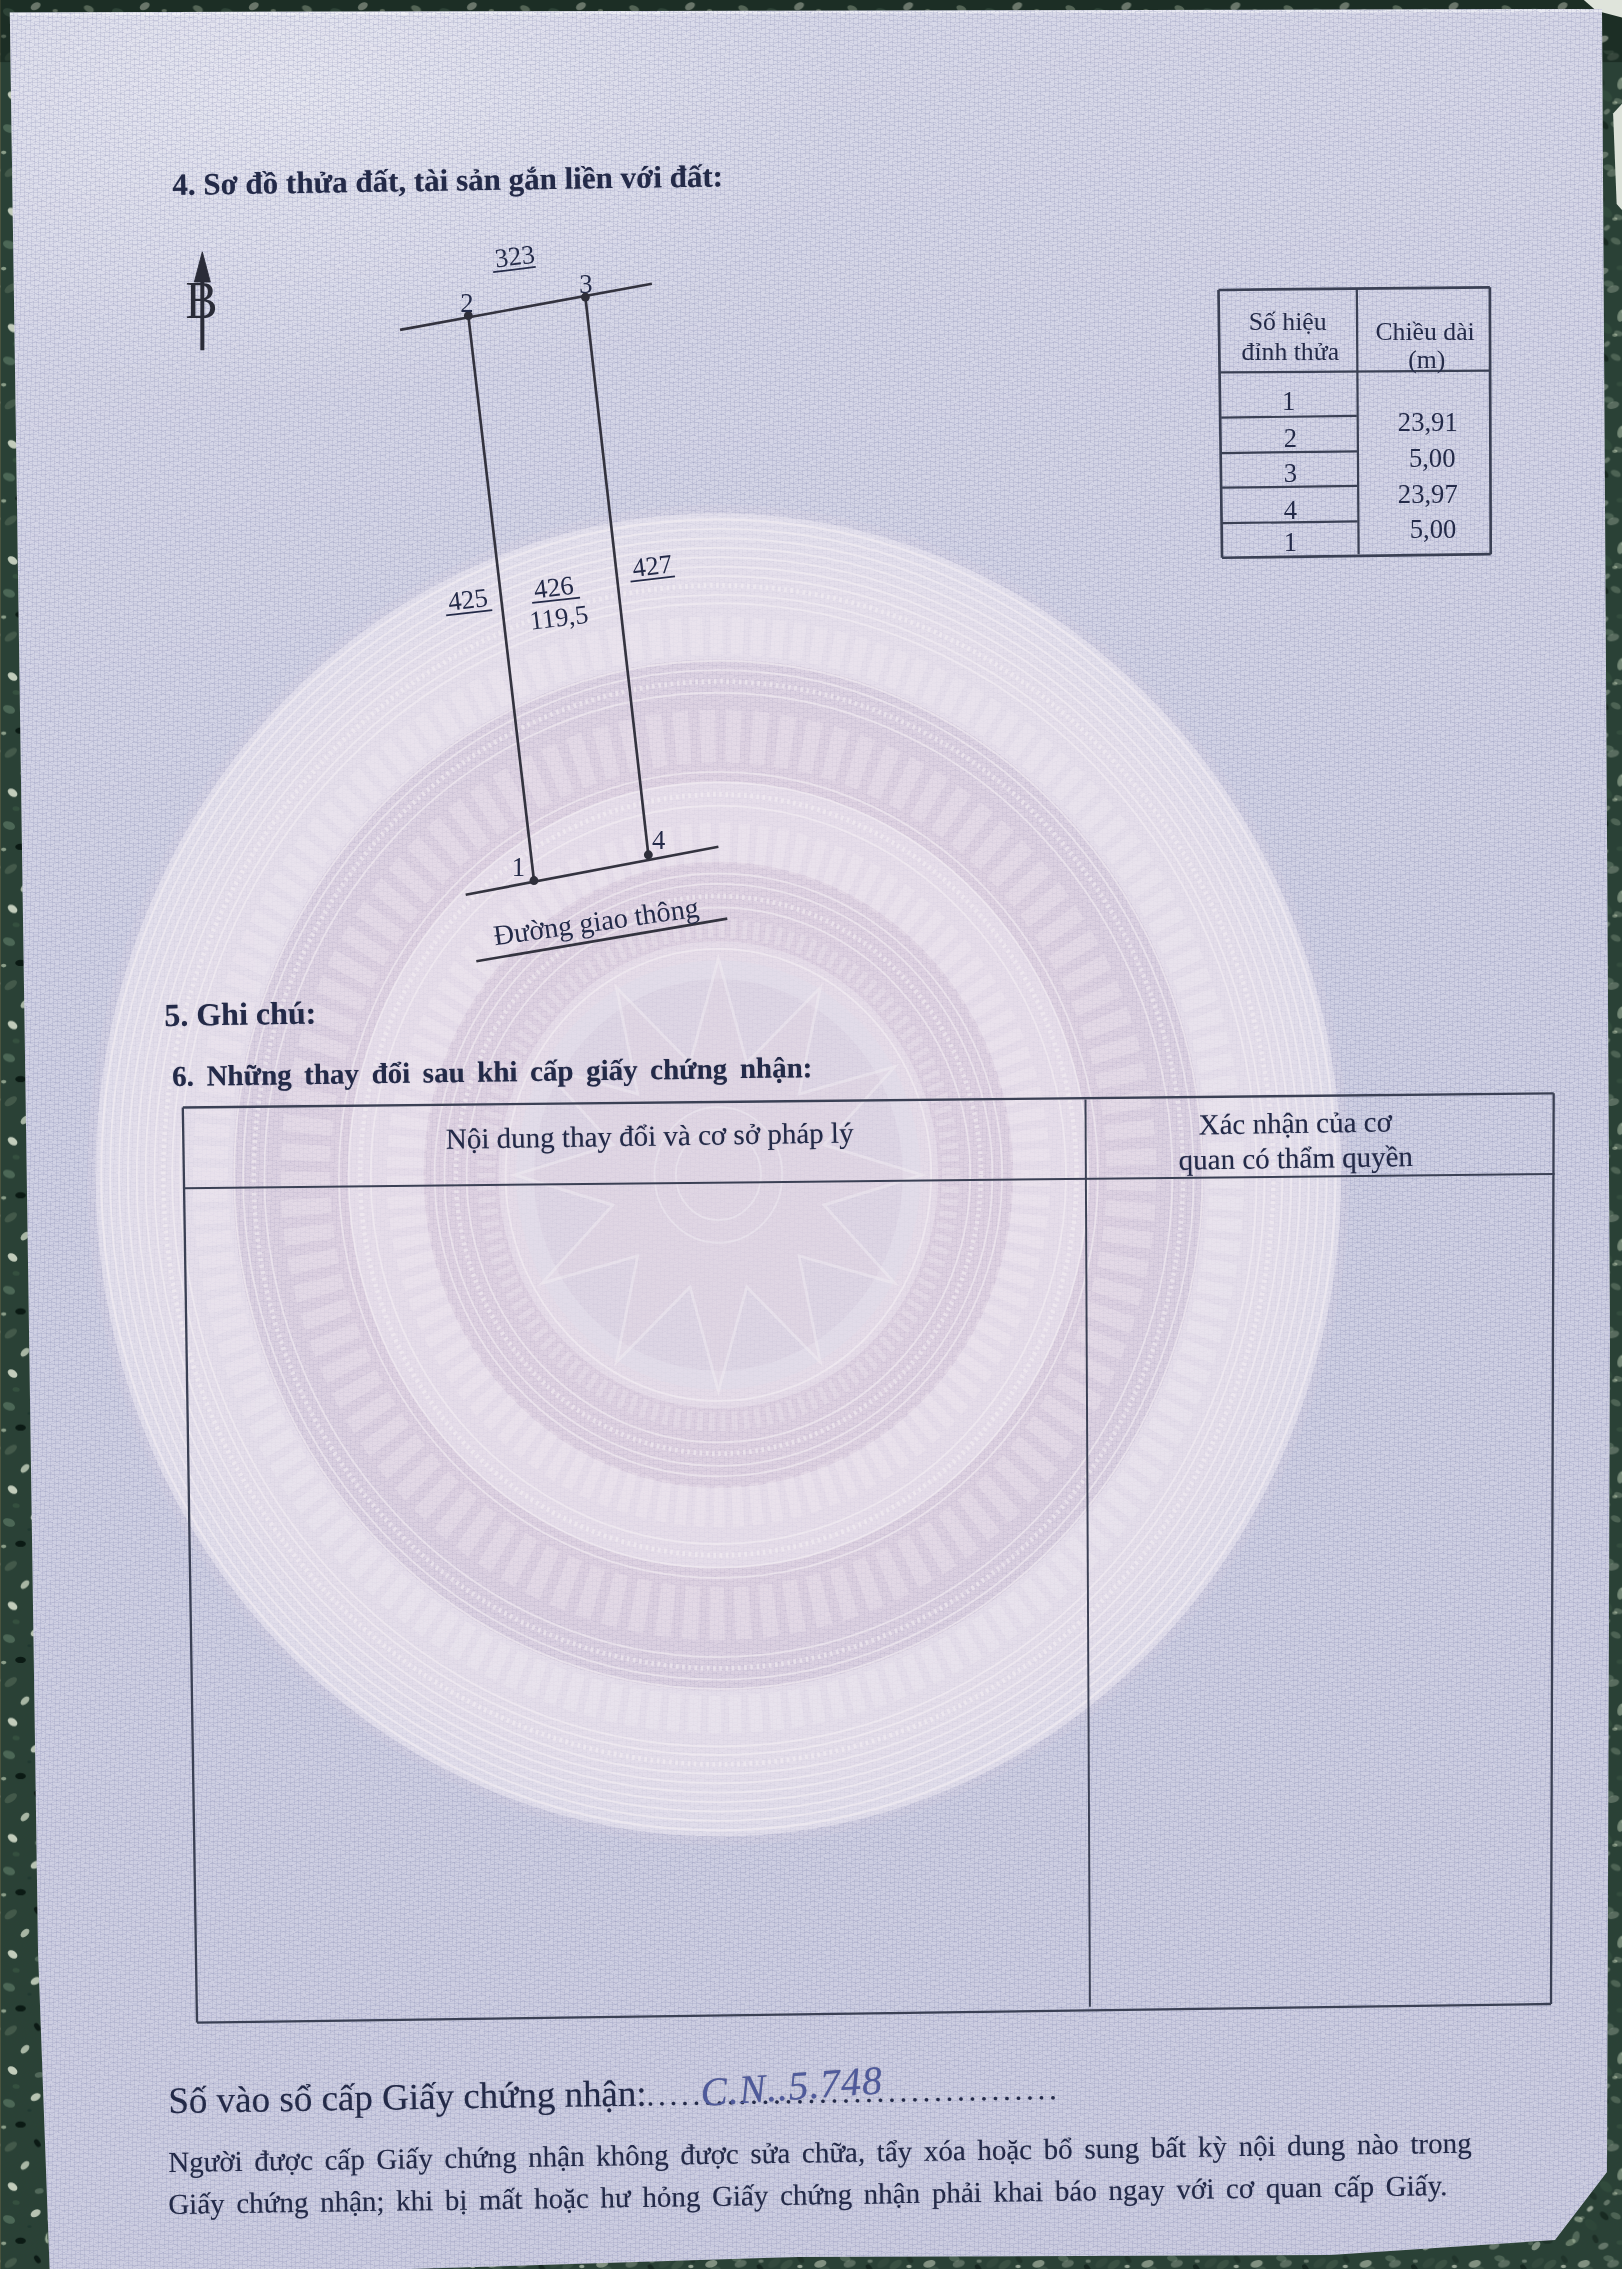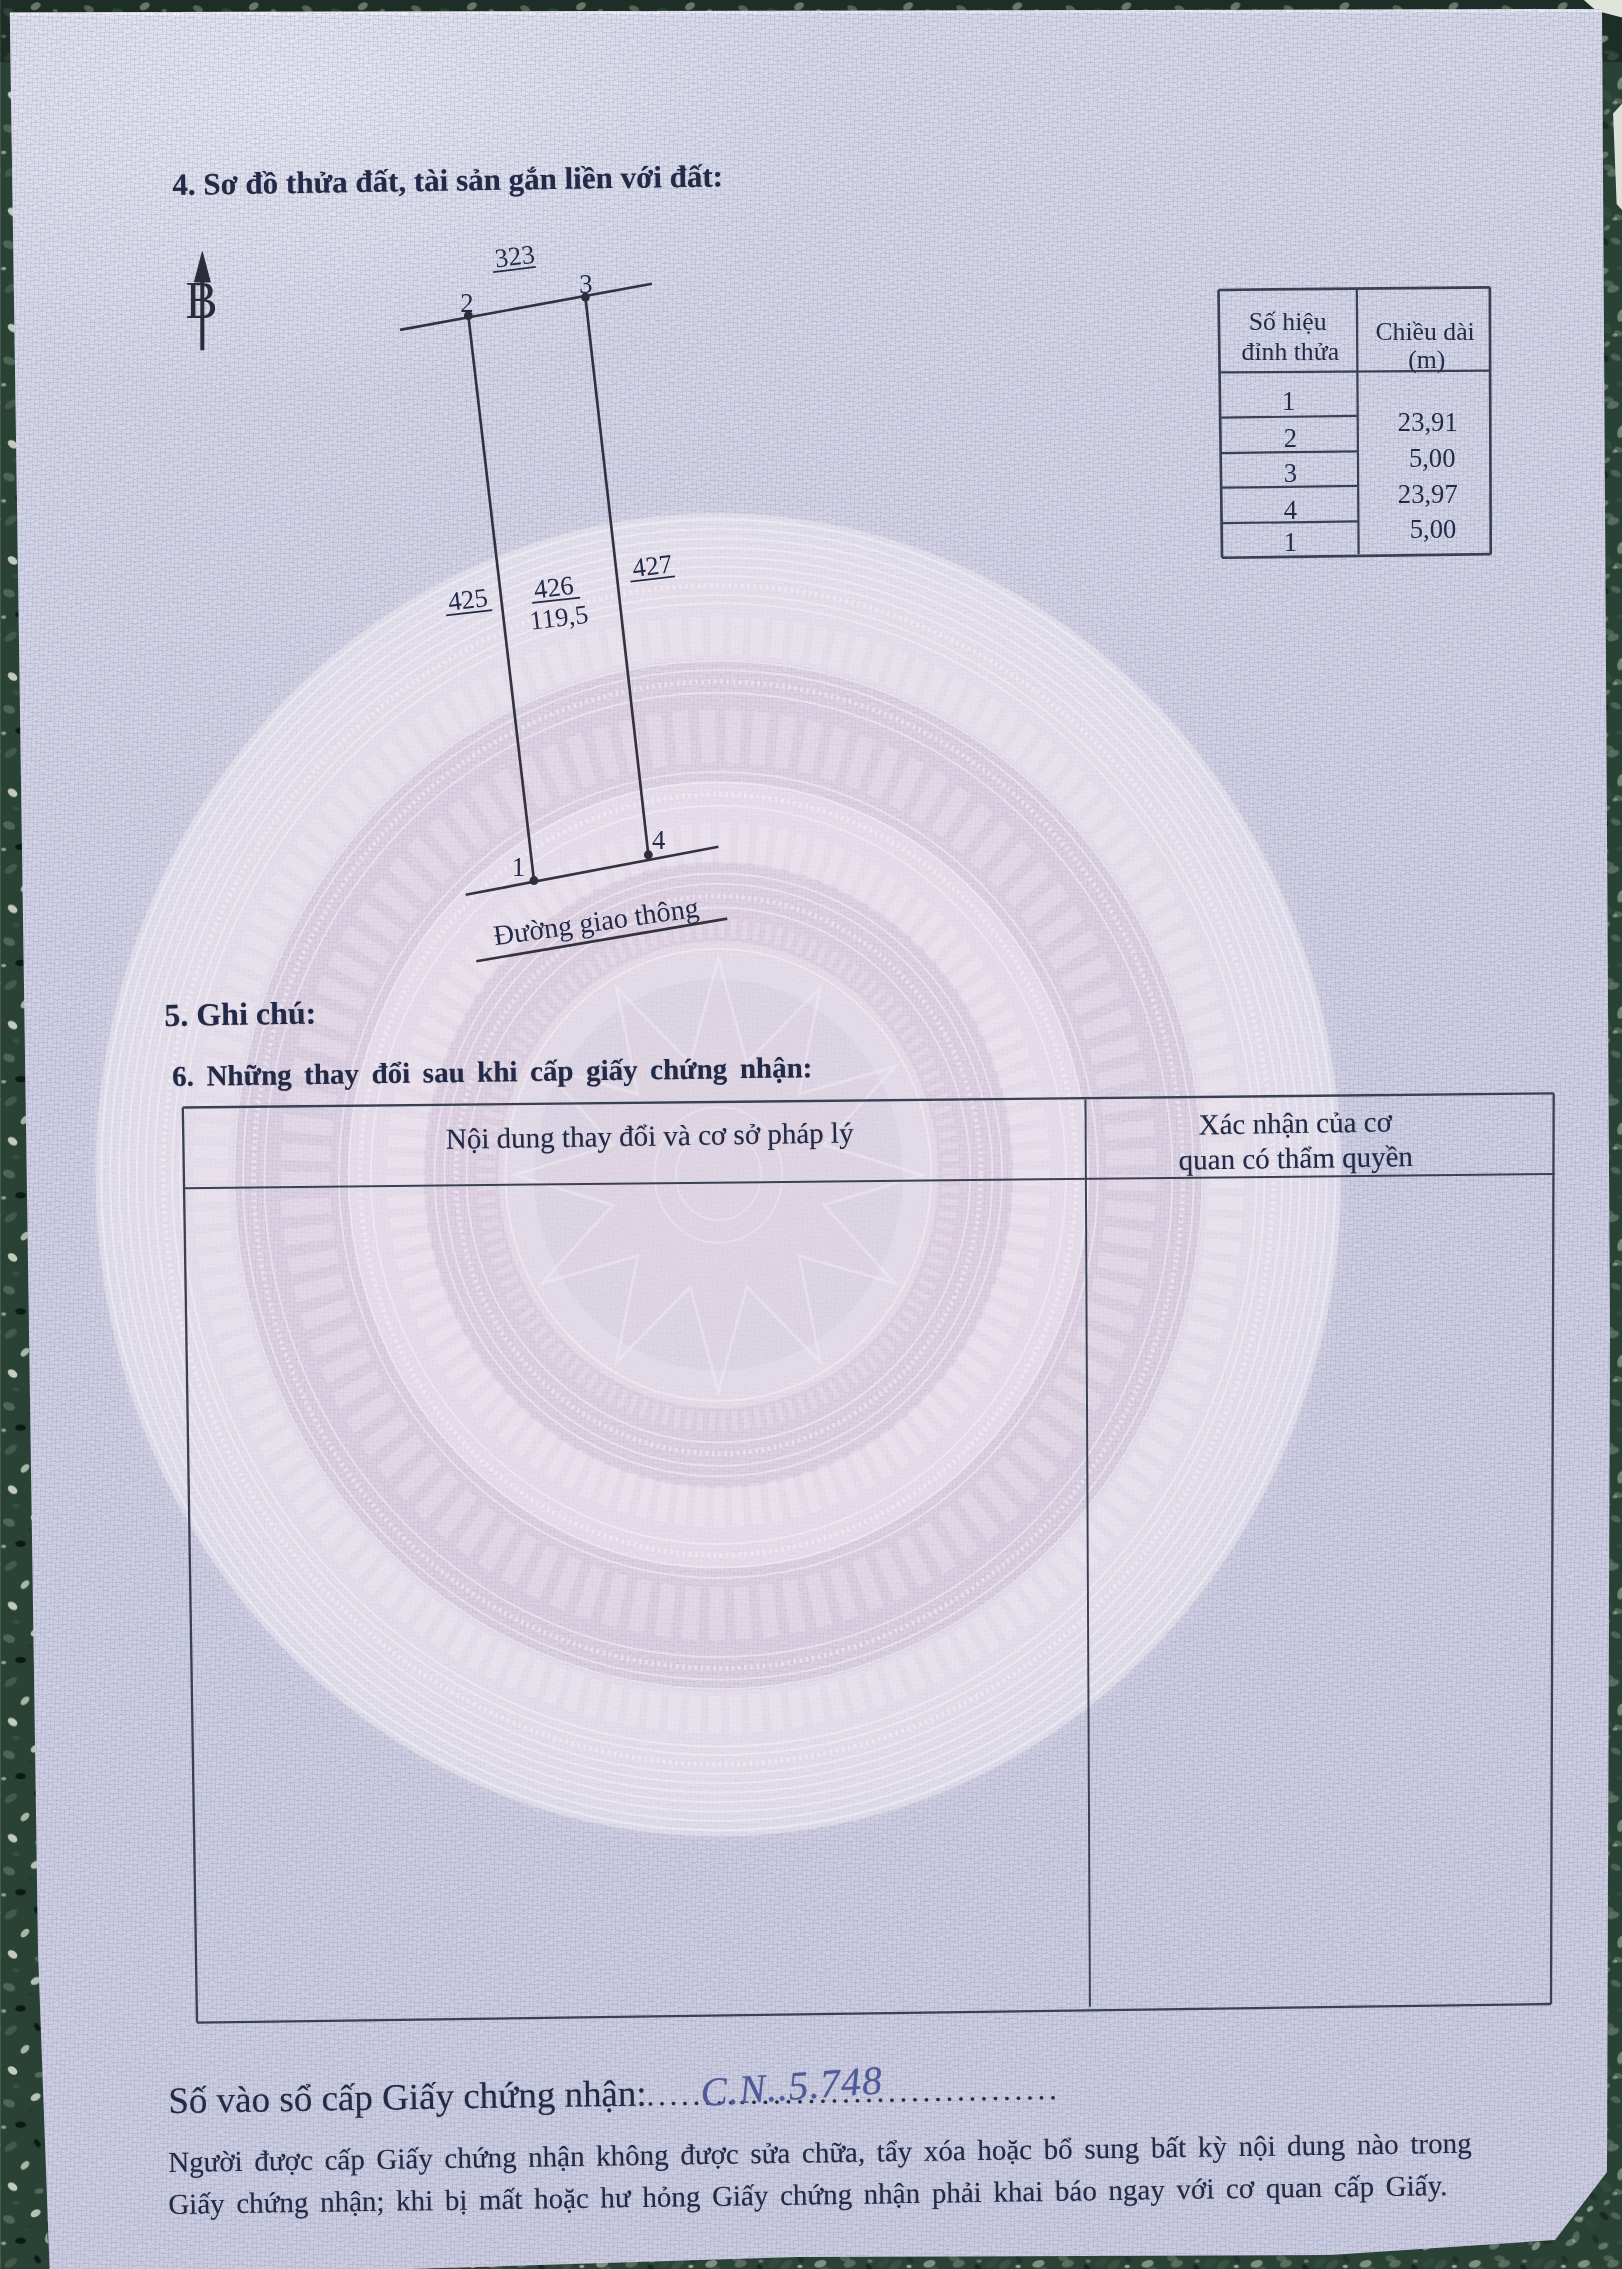--- a/index.html
+++ b/index.html
@@ -1,17 +1,17 @@
 <!DOCTYPE html>
 <html style="font-size:14px"><head>
 <meta charset="utf-8">
 <style>
 html,body{margin:0;padding:0;}
 #canvas{position:relative;width:1623px;height:2270px;overflow:hidden;
-  font-family:"Liberation Serif",serif;background:#e5e5e5;}
+  font-family:"Liberation Serif",serif;background:#fdba74;}
 #canvas *{box-sizing:border-box;}
 .txt{position:absolute;color:#232a48;white-space:nowrap;transform-origin:left top;text-shadow:0 0 0.9px rgba(35,42,72,.5);}
 svg{display:block;}
 </style>
 </head>
 <body>
 <div id="canvas">
 
 <svg width="1623" height="2270" style="position:absolute;left:0;top:0" viewBox="0 0 1830 2560">
 <defs>

